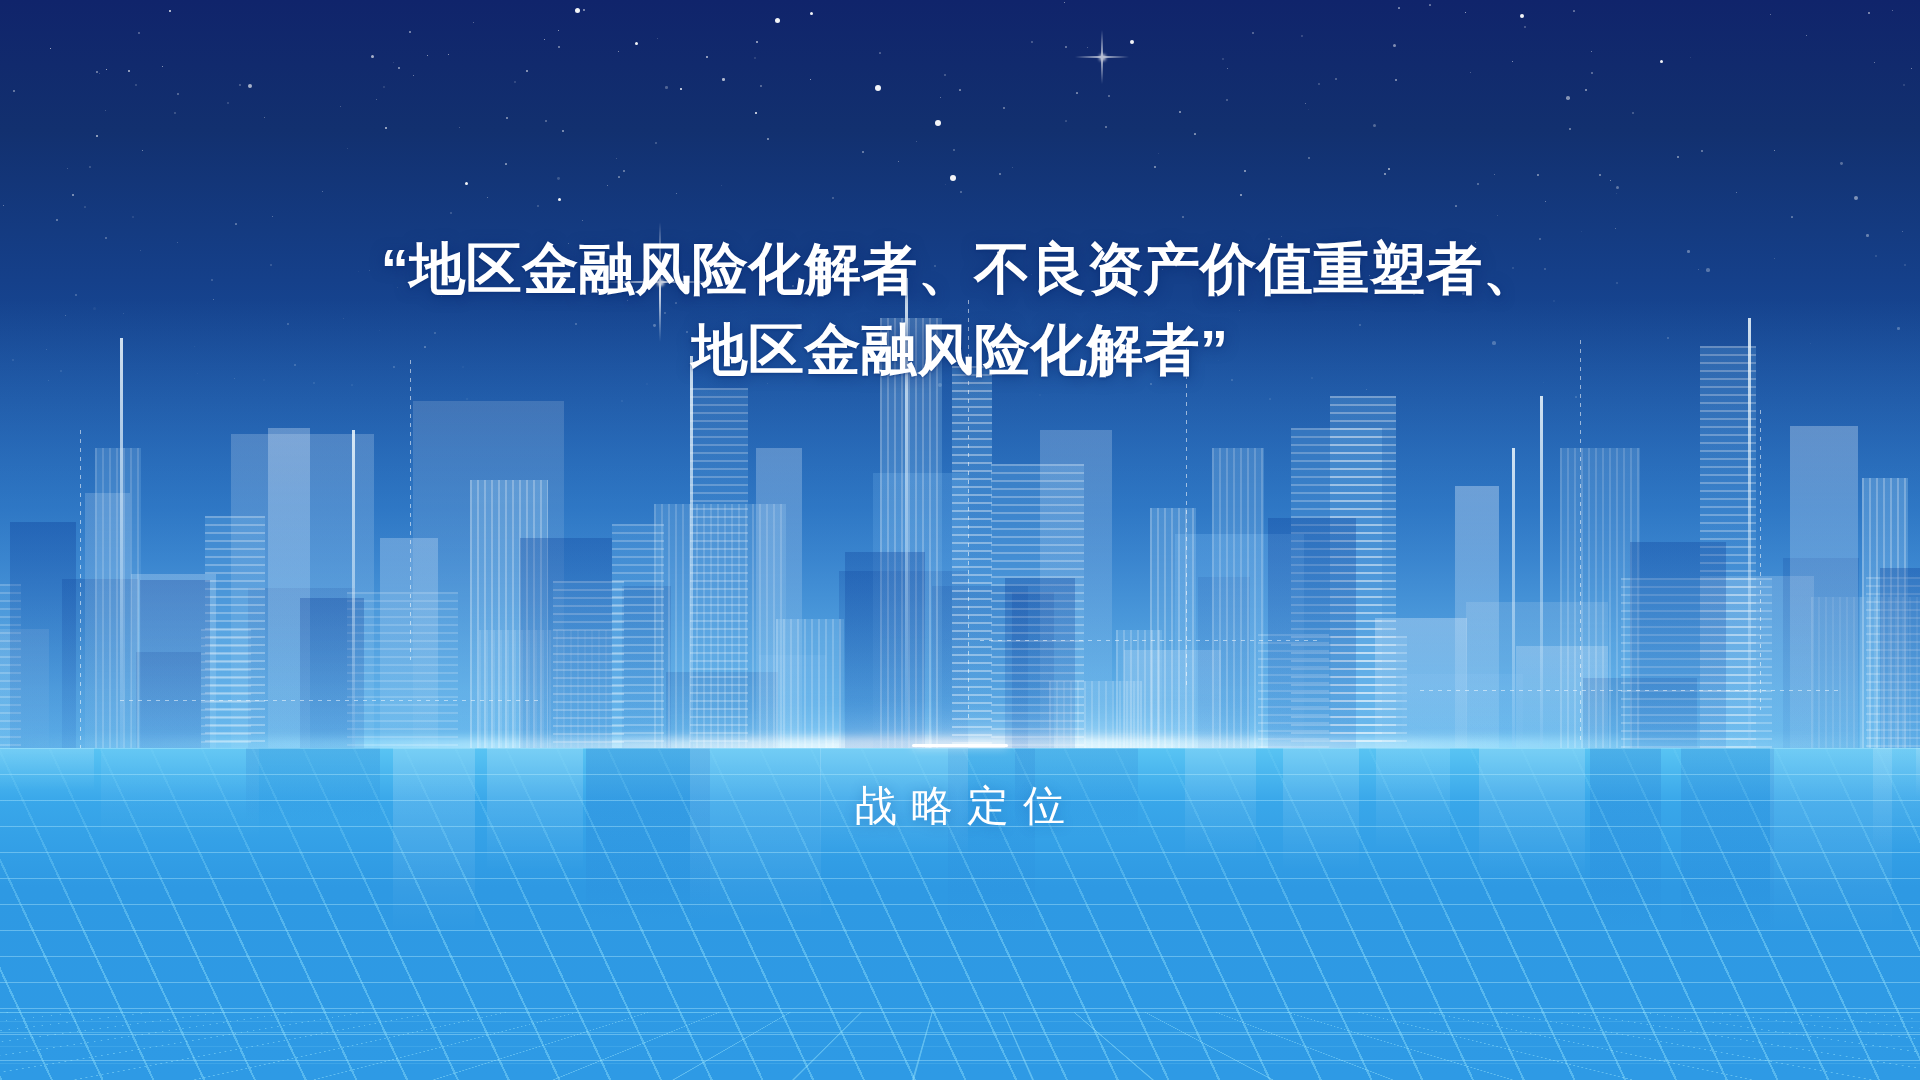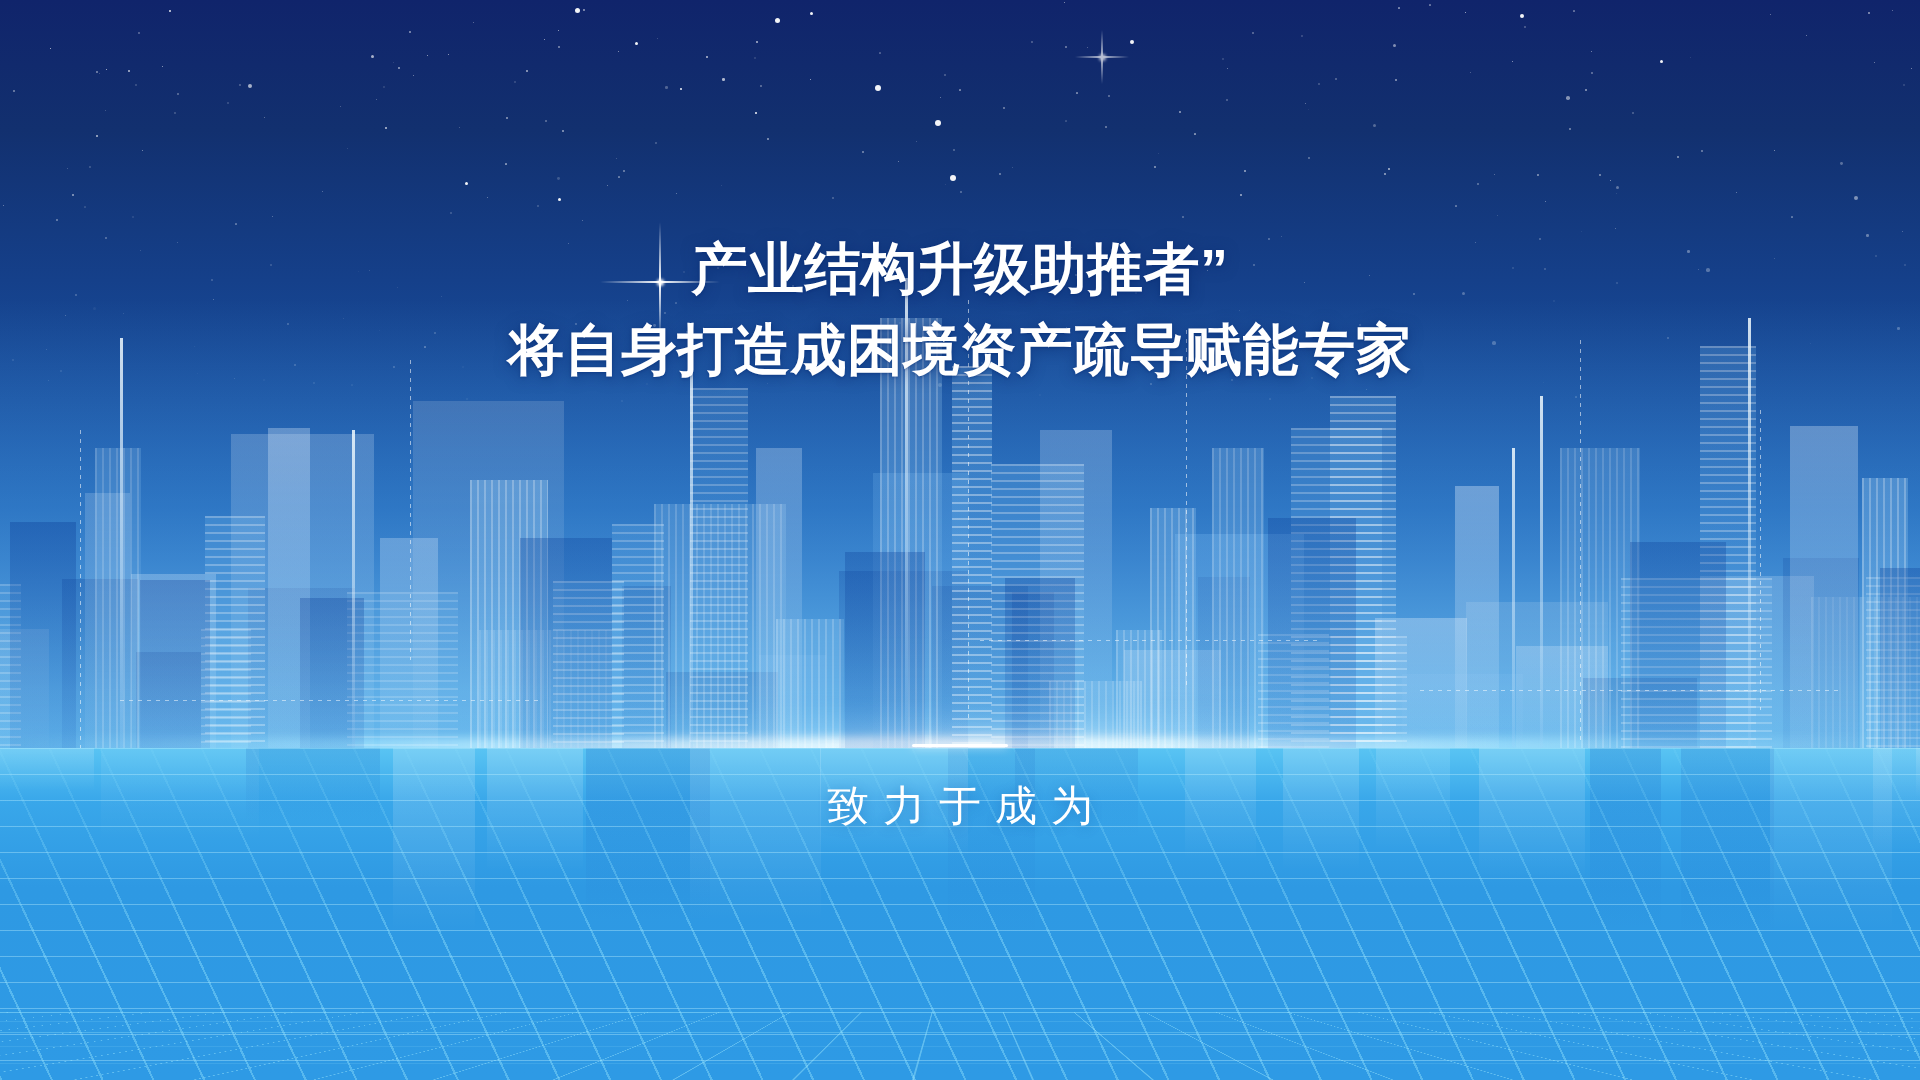--- a/index.html
+++ b/index.html
@@ -552,20 +552,20 @@
         <div class="rbld" style="left:1873px;width:49px;height:105px;opacity:0.49"></div>
         <div class="rbld" style="left:1916px;width:97px;height:49px;opacity:0.48"></div>
       </div>
     <div class="hlines"></div>
     <div class="streaks"></div>
     <div class="grid"></div>
   </div>
 
   <div class="content">
     <div class="headline">
-      <span class="l">产业结构升级助推者”</span>
-      <span class="l">将自身打造成困境资产疏导赋能专家</span>
+      <span class="l">“地区金融风险化解者、不良资产价值重塑者、</span>
+      <span class="l">地区金融风险化解者”</span>
     </div>
     <div class="divider"></div>
-    <div class="subtitle">致力于成为</div>
+    <div class="subtitle">战略定位</div>
   </div>
 
 </div>
 
 </body></html>

